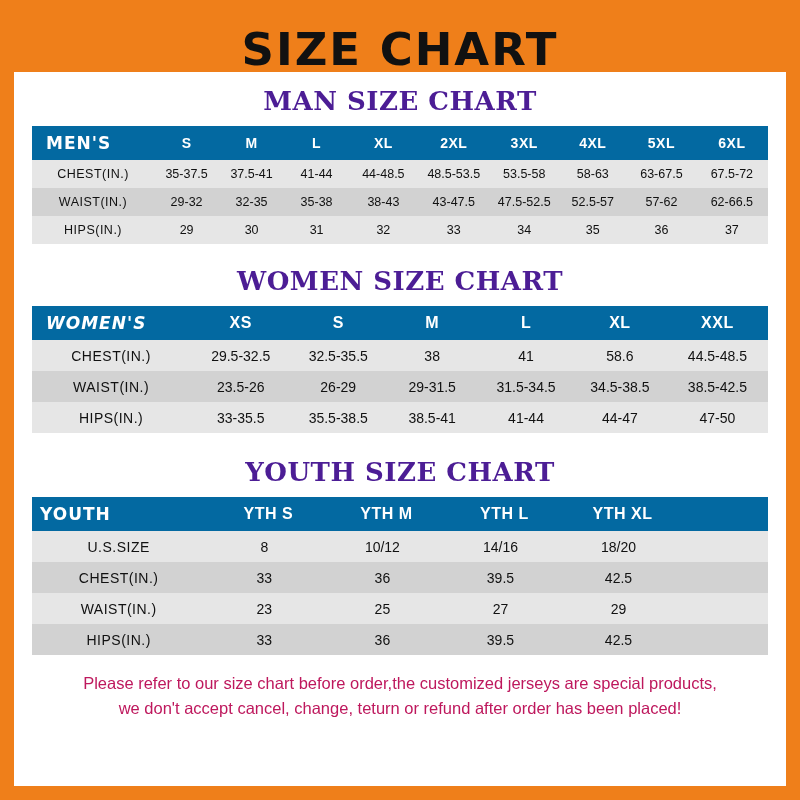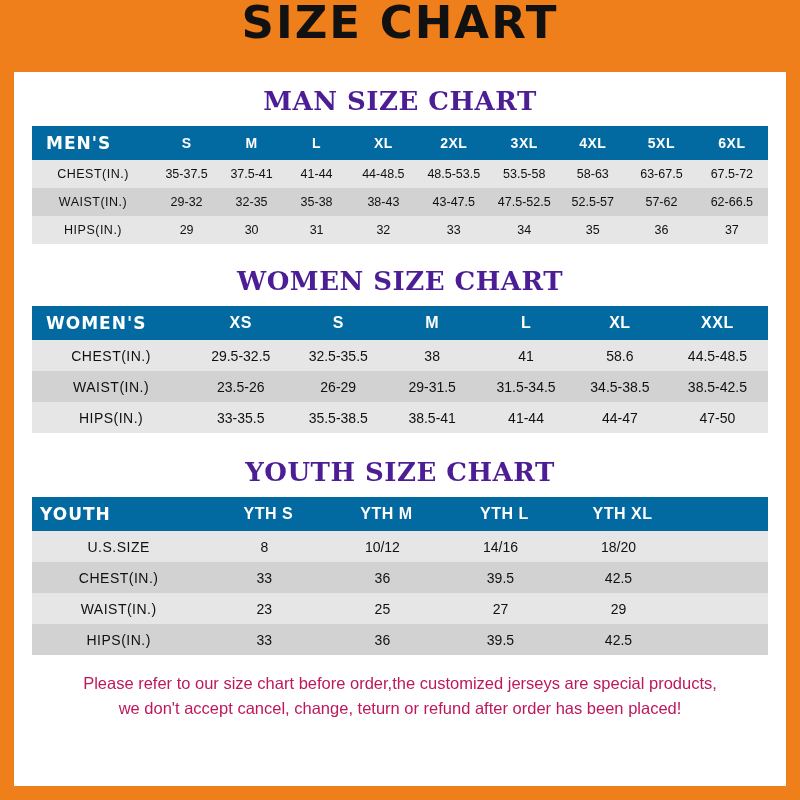--- a/index.html
+++ b/index.html
@@ -20,21 +20,21 @@
     background: #ffffff;
     box-sizing: border-box;
     border-left: 14px solid #ef7f1a;
     border-right: 14px solid #ef7f1a;
   }
   .banner {
     position: relative;
     height: 72px;
     background: #ef7f1a;
     display: flex;
-    align-items: flex-start;
+    align-items: flex-end;
     justify-content: center;
     margin: 0 -14px;
   }
   .banner-title {
     font-family: "DejaVu Sans", sans-serif;
     font-weight: bold;
     font-size: 45px;
     letter-spacing: 2px;
     color: #111111;
     line-height: 1;
@@ -95,21 +95,21 @@
     letter-spacing: 0.5px;
   }
 
   
   #men-table thead th { font-size: 14px; }
   #men-table thead th.rowlabel { font-size: 17px; }
   #men-table tbody td { font-size: 12.5px; }
 
   
   #women-table thead th { font-size: 16px; }
-  #women-table thead th.rowlabel { font-size: 17px; }
+  #women-table thead th.rowlabel { font-size: 17px; font-style: italic; }
   #women-table tbody td { font-size: 14px; }
   #women-table tbody tr td { height: 31px; }
 
   
   #youth-table thead th { font-size: 16px; padding-left: 8px; }
   #youth-table thead th.rowlabel { font-size: 17px; }
   #youth-table tbody td { font-size: 14px; }
   #youth-table tbody tr td { height: 31px; }
 
   .footer-note {

